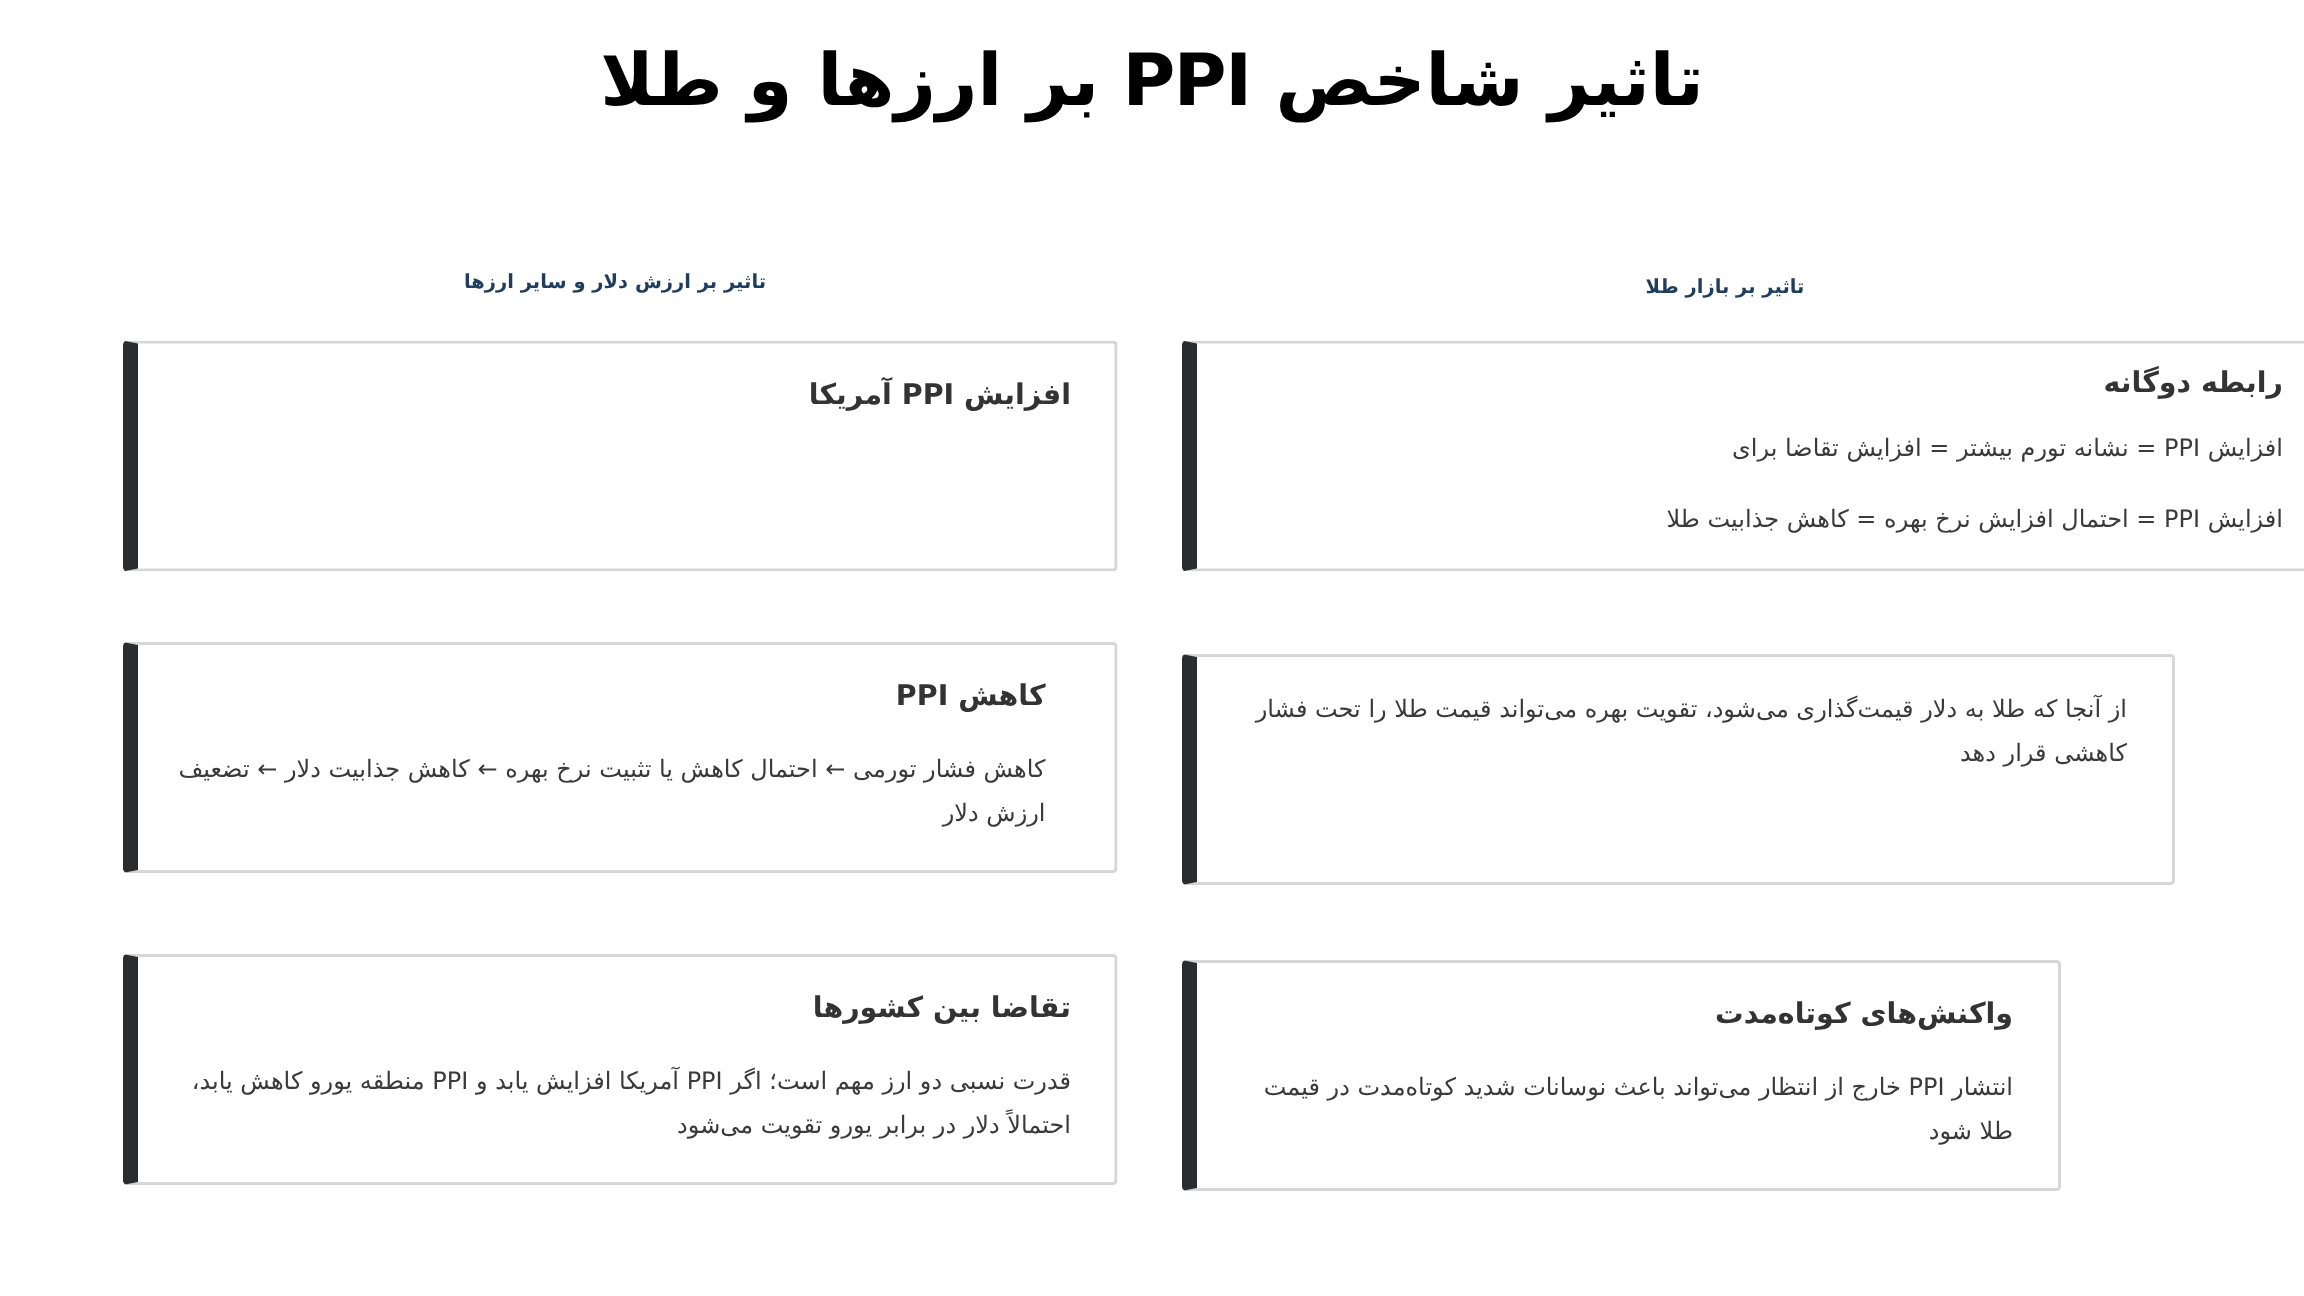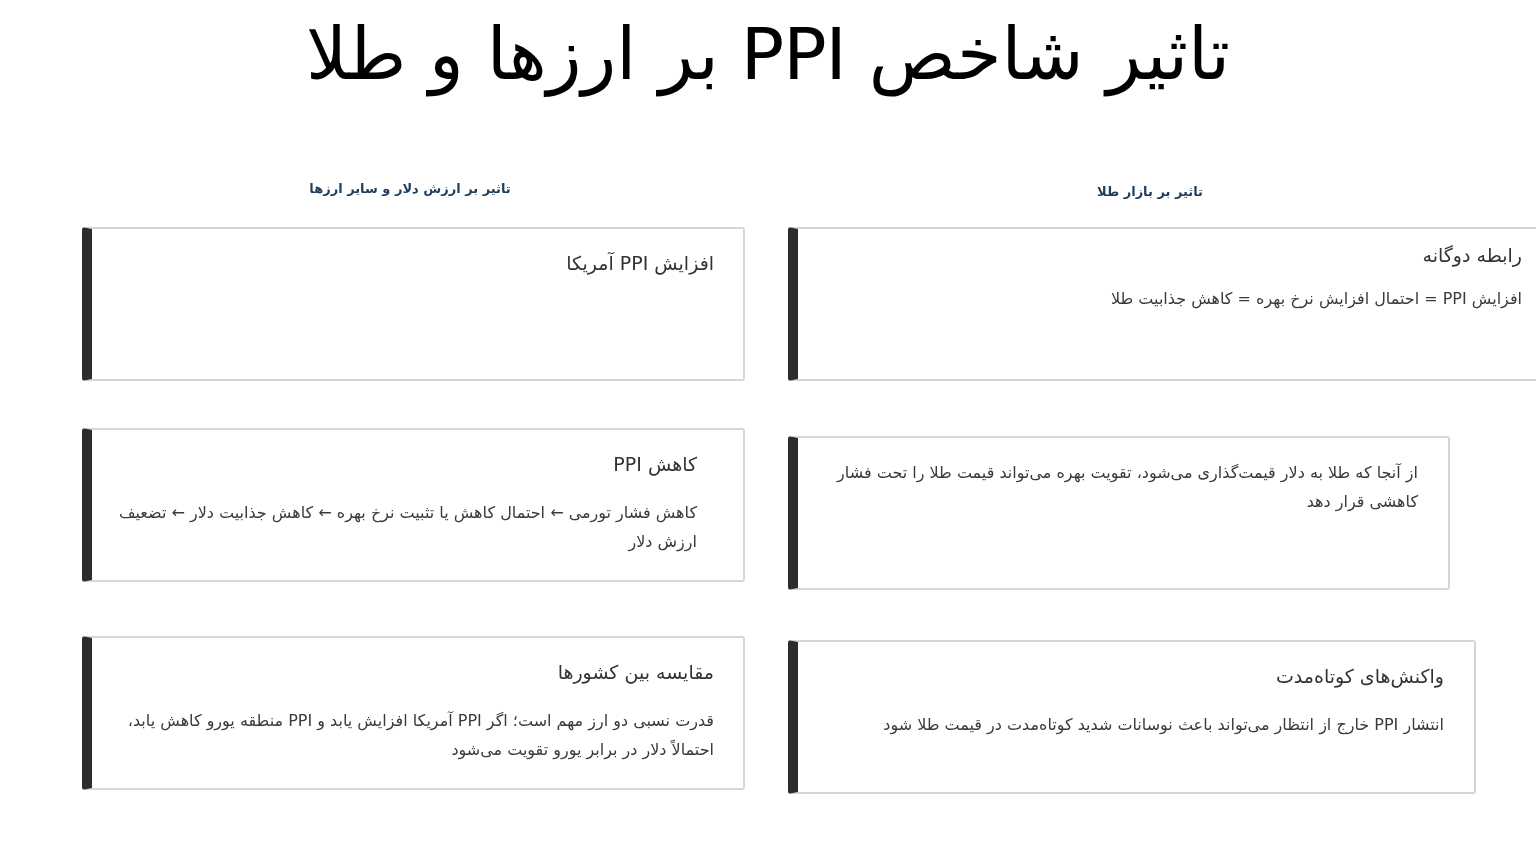--- a/index.html
+++ b/index.html
@@ -7,22 +7,22 @@
       width: 1536px; height: 864px;
       background: #ffffff;
       font-family: "DejaVu Sans", sans-serif;
       overflow: hidden;
     }
     .page { position: relative; width: 1536px; height: 864px; }
     .main-title {
       position: absolute;
       top: 14px; left: 0; width: 1536px;
       text-align: center;
-      font-size: 72px;
-      font-weight: 400;
+      font-size: 48px;
+      font-weight: 700;
       color: #000000;
       line-height: 80px;
       letter-spacing: -1px;
     }
     .col-title {
       position: absolute;
       font-size: 13px;
       font-weight: bold;
       color: #1f3d5c;
       text-align: center;
@@ -36,38 +36,38 @@
       background: #ffffff;
       border: 2px solid #d6d6d6;
       border-left: 10px solid #2b2c2e;
       border-radius: 3px;
       padding: 10px 24px 0 20px;
       text-align: right;
       color: #333333;
     }
     .card-title {
       font-size: 19px;
-      font-weight: normal;
+      font-weight: bold;
       color: #333333;
       line-height: 28px;
     }
     .card-body {
       font-size: 16px;
       color: #3a3a3a;
       line-height: 29px;
     }
     .card-body p { margin: 0; }
 
     
     #g1 { left: 788px; top: 227px; width: 764px; height: 154px; padding-top: 12px; padding-right: 28px; }
     #g1 .card-title { margin-bottom: 18px; }
     #g1 .card-body p { line-height: 24px; margin-bottom: 23px; }
     #g2 { left: 788px; top: 436px; width: 662px; height: 154px; padding-top: 20px; padding-right: 30px; }
     #g2 .card-title { margin-bottom: 20px; }
-    #g3 { left: 788px; top: 640px; width: 688px; height: 154px; padding-top: 20px; padding-right: 30px; }
+    #g3 { left: 788px; top: 640px; width: 586px; height: 154px; padding-top: 20px; padding-right: 30px; }
     #g3 .card-title { margin-bottom: 20px; }
 
     
     #d1 { left: 82px; top: 227px; width: 663px; height: 154px; padding-top: 20px; padding-right: 29px; }
     #d1 .card-title { margin-bottom: 20px; }
     #d2 { left: 82px; top: 428px; width: 663px; height: 154px; padding-top: 20px; padding-right: 46px; }
     #d2 .card-title { margin-bottom: 20px; }
     #d3 { left: 82px; top: 636px; width: 663px; height: 154px; padding-top: 20px; padding-right: 29px; }
     #d3 .card-title { margin-bottom: 20px; }
   </style>
@@ -76,20 +76,21 @@
 
 <div class="page">
   <h1 class="main-title">تاثیر شاخص PPI بر ارزها و طلا</h1>
 
   <h2 class="col-title gold">تاثیر بر بازار طلا</h2>
   <h2 class="col-title dollar">تاثیر بر ارزش دلار و سایر ارزها</h2>
 
   <div class="card" id="g1">
     <div class="card-title">رابطه دوگانه</div>
     <div class="card-body">
+      <p>افزایش PPI = نشانه تورم بیشتر = افزایش تقاضا برای</p>
       <p>افزایش PPI = احتمال افزایش نرخ بهره = کاهش جذابیت طلا</p>
     </div>
   </div>
 
   <div class="card" id="g2">
     <div class="card-body">از آنجا که طلا به دلار قیمت‌گذاری می‌شود، تقویت بهره می‌تواند قیمت طلا را تحت فشار کاهشی قرار دهد</div>
   </div>
 
   <div class="card" id="g3">
     <div class="card-title">واکنش‌های کوتاه‌مدت</div>
@@ -99,16 +100,16 @@
   <div class="card" id="d1">
     <div class="card-title">افزایش PPI آمریکا</div>
   </div>
 
   <div class="card" id="d2">
     <div class="card-title">کاهش PPI</div>
     <div class="card-body">کاهش فشار تورمی ← احتمال کاهش یا تثبیت نرخ بهره ← کاهش جذابیت دلار ← تضعیف ارزش دلار</div>
   </div>
 
   <div class="card" id="d3">
-    <div class="card-title">مقایسه بین کشورها</div>
+    <div class="card-title">تقاضا بین کشورها</div>
     <div class="card-body">قدرت نسبی دو ارز مهم است؛ اگر PPI آمریکا افزایش یابد و PPI منطقه یورو کاهش یابد، احتمالاً دلار در برابر یورو تقویت می‌شود</div>
   </div>
 </div>
 
 </body></html>

